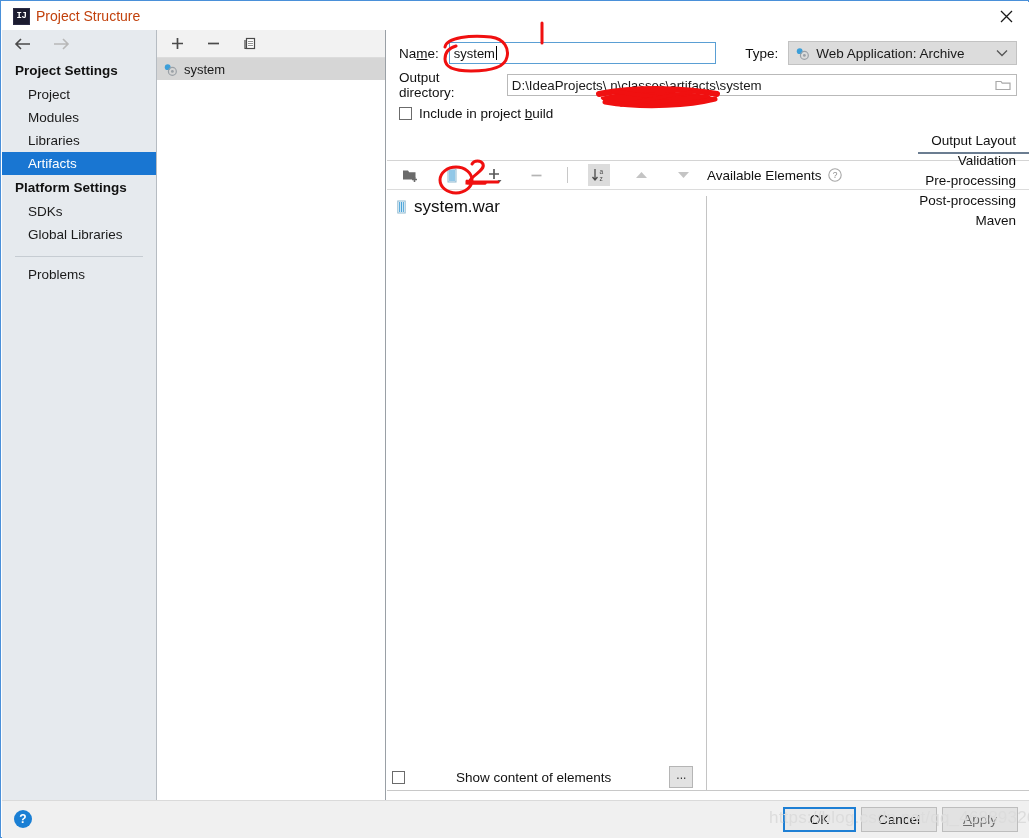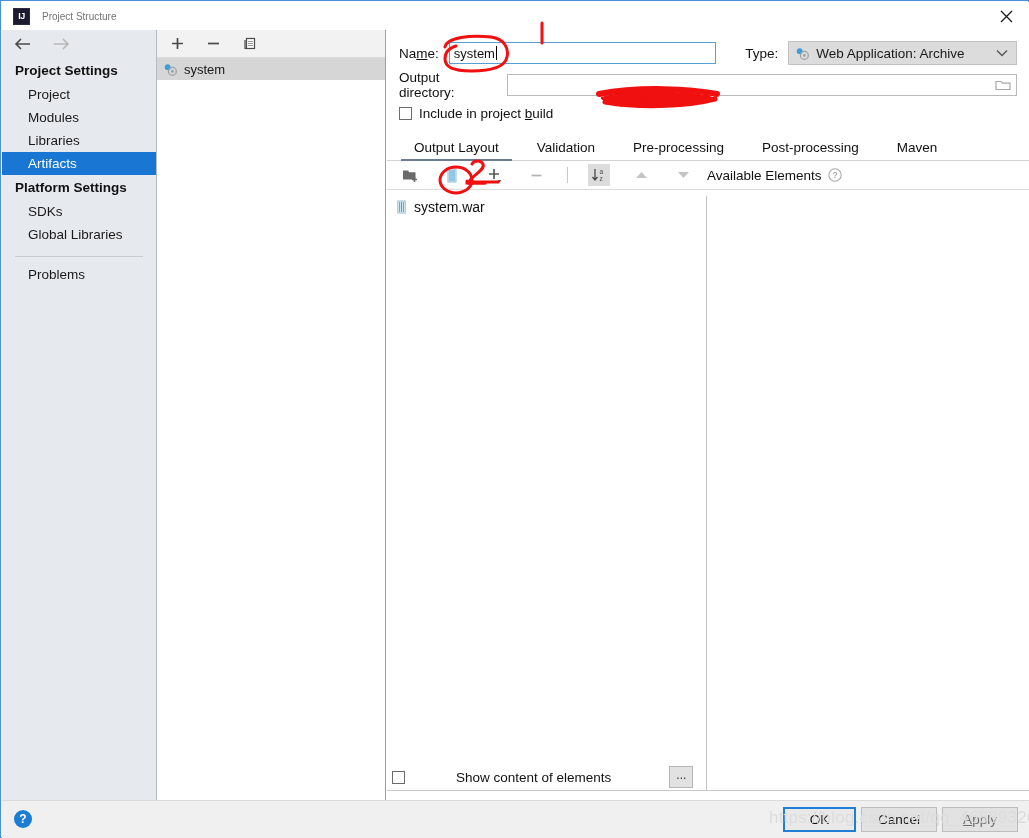--- a/index.html
+++ b/index.html
@@ -36,26 +36,26 @@
     width: 17px; height: 17px;
     margin-left: 11px;
     background: #1b1b2f;
     border: 1px solid #2b2b45;
     box-sizing: border-box;
     color: #ffffff;
     font-size: 9px;
     font-weight: bold;
     display: flex; align-items: center; justify-content: center;
     letter-spacing: -0.5px;
-    font-family: Liberation Sans, sans-serif;
+    font-family: Liberation Mono, monospace;
   }
   #title-text {
-    margin-left: 12px;
-    font-size: 10px;
-    color: #737373;
+    margin-left: 6px;
+    font-size: 14px;
+    color: #c2410c;
   }
   #close-btn {
     position: absolute; right: 0; top: 0;
     width: 46px; height: 28px;
     display: flex; align-items: center; justify-content: center;
     cursor: default;
   }
   #close-btn svg { display: block; }
 
   
@@ -200,22 +200,23 @@
     flex: none;
   }
 
   
   #tabs {
     position: relative;
     margin: 7px 0 0 0;
     height: 27px;
     display: flex; align-items: flex-end;
     padding-left: 14px;
-    gap: 12px;
+    gap: 0;
     border-bottom: 1px solid #d4d4d4;
+    flex-direction: column;
   }
   .tab {
     font-size: 13.5px;
     color: #111;
     padding: 0 13px 5px 13px;
     cursor: default;
     position: relative;
   }
   .tab.active:after {
     content: "";
@@ -270,21 +271,21 @@
   }
   #tree-right {
     flex: 1;
     background: #ffffff;
   }
   .tree-node {
     display: flex; align-items: center;
     height: 21px;
     padding-left: 8px;
     gap: 6px;
-    font-size: 14px;
+    font-size: 17px;
     color: #111;
   }
   #tree-right .tree-node { padding-left: 18px; }
   .twisty { width: 11px; display: flex; align-items: center; justify-content: center; }
 
   
   #show-content-row {
     position: absolute;
     left: 0; bottom: 10px;
     width: 642px;
@@ -462,20 +463,21 @@
         <span>Web Application: Archive</span>
         <svg class="chev" width="12" height="8" viewBox="0 0 12 8">
           <path d="M1,1.5 L6,6.5 L11,1.5" stroke="#555" stroke-width="1.3" fill="none"></path>
         </svg>
       </div>
     </div>
 
     <div class="form-row" id="row-out">
       <span class="lbl">Output directory:</span>
       <div id="out-input">
+        <span>D:\IdeaProjects\                         n\classes\artifacts\system</span>
         <svg class="folder-icon" width="16" height="13" viewBox="0 0 16 13">
           <path d="M1,3 L6,3 L7.2,4.6 L15,4.6 L15,11 L1,11 Z" fill="none" stroke="#a8a8a8" stroke-width="1.2"></path>
         </svg>
       </div>
     </div>
 
     <div class="form-row" id="row-include">
       <span class="cbx"></span>
       <span class="lbl">Include in project <span class="udl">b</span>uild</span>
     </div>

